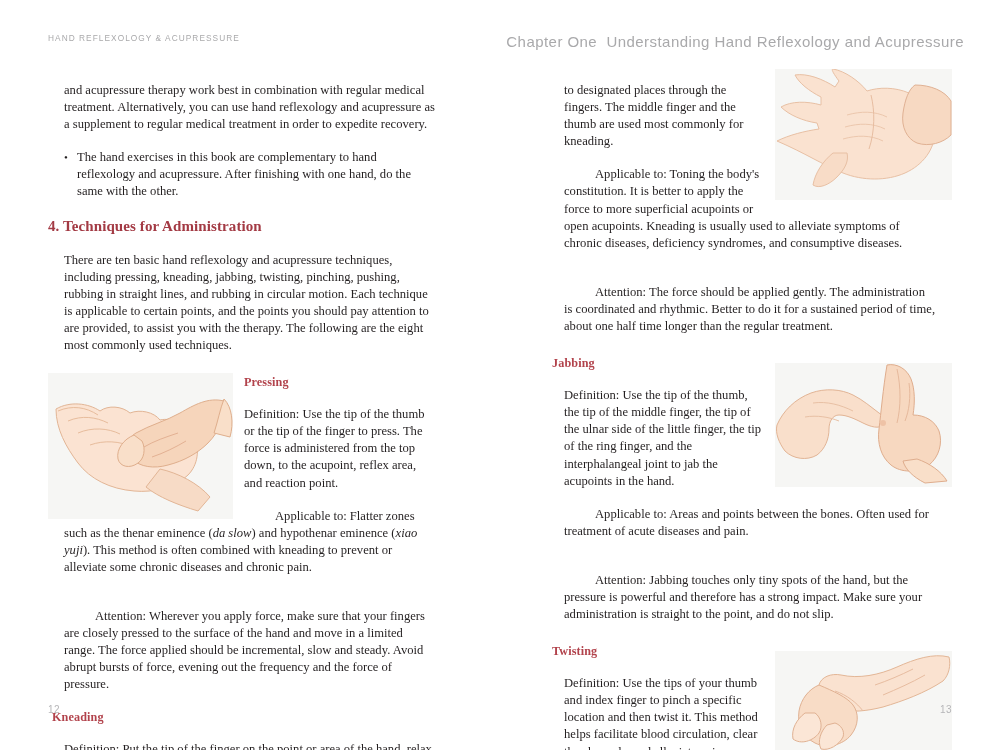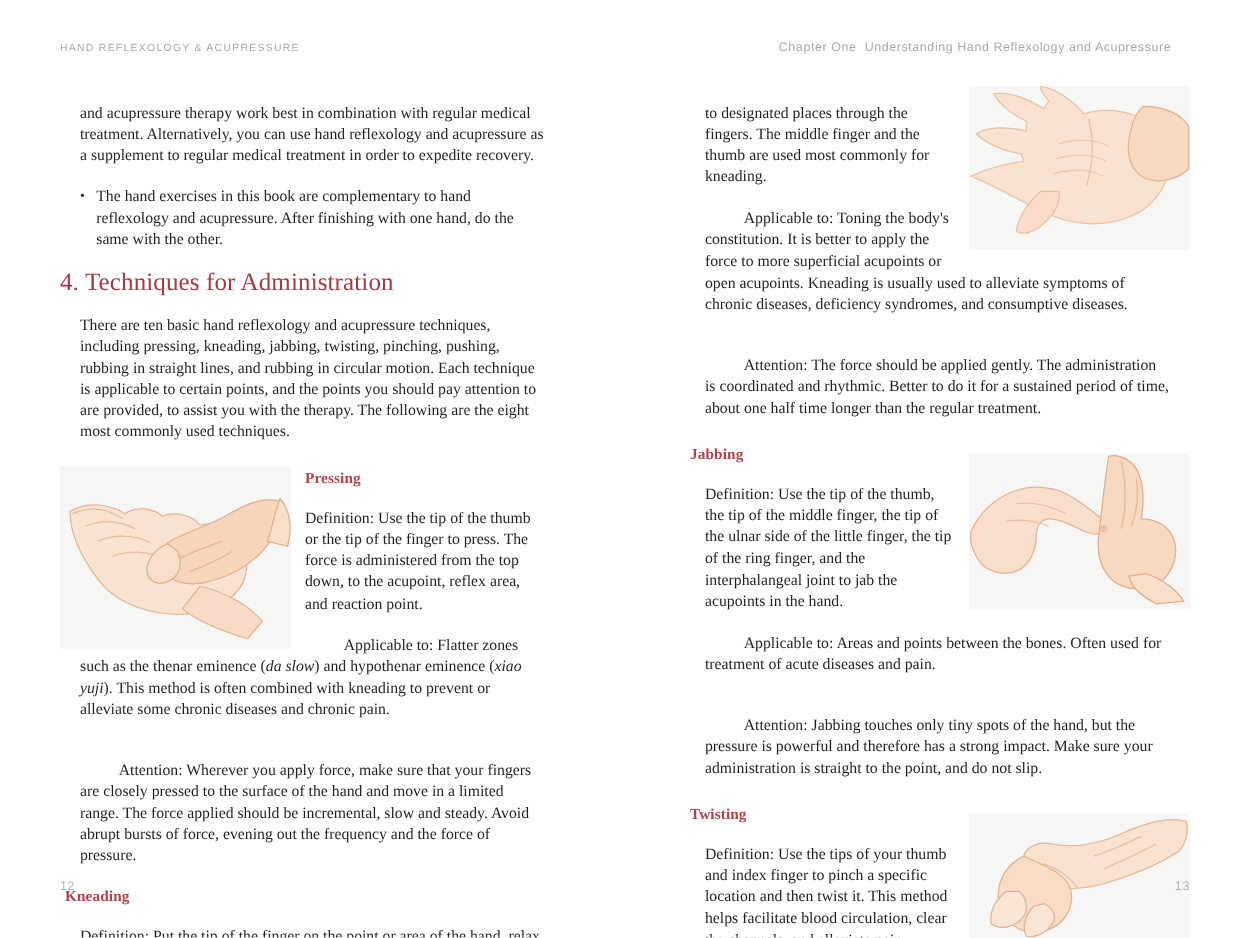--- a/index.html
+++ b/index.html
@@ -16,21 +16,21 @@
   .page-right{left:500px;}
 
   .running-head{
     position:absolute;top:33px;
     font-family:"Liberation Sans", sans-serif;
     font-size:8.3px;letter-spacing:1.05px;
     color:#a9a9ab;white-space:nowrap;
     text-transform:uppercase;
   }
   .running-head.left{left:48px;}
-  .running-head.right{right:63px;text-transform:none;letter-spacing:.45px;font-size:10px;}
+  .running-head.right{right:36px;text-transform:none;letter-spacing:.45px;font-size:15px;}
 
   .folio{
     position:absolute;bottom:35px;
     font-family:"Liberation Sans", sans-serif;
     font-size:10px;color:#b6b6b8;letter-spacing:.5px;margin-top:48px;
   }
   .folio.left{left:48px;}
   .folio.right{right:48px;}
 
   .col{
@@ -47,22 +47,22 @@
   p{margin:16px;}
   .ind{text-indent:31px;}
   .bullet{
     position:relative;padding-left:13px;
   }
   .bullet:before{
     content:"\2022";position:absolute;left:0;top:0;font-size:11px;
   }
   h2.section{
     margin:14px 0 0 0;
-    font-size:20px;
-    font-weight:normal;
+    font-size:15px;
+    font-weight:bold;
     color:#a33a44;
     line-height:19px;
     letter-spacing:.1px;
   }
   h3.tech{
     margin:4px;
     font-size:12.2px;
     font-weight:bold;
     color:#b2434c;
     line-height:16px;

